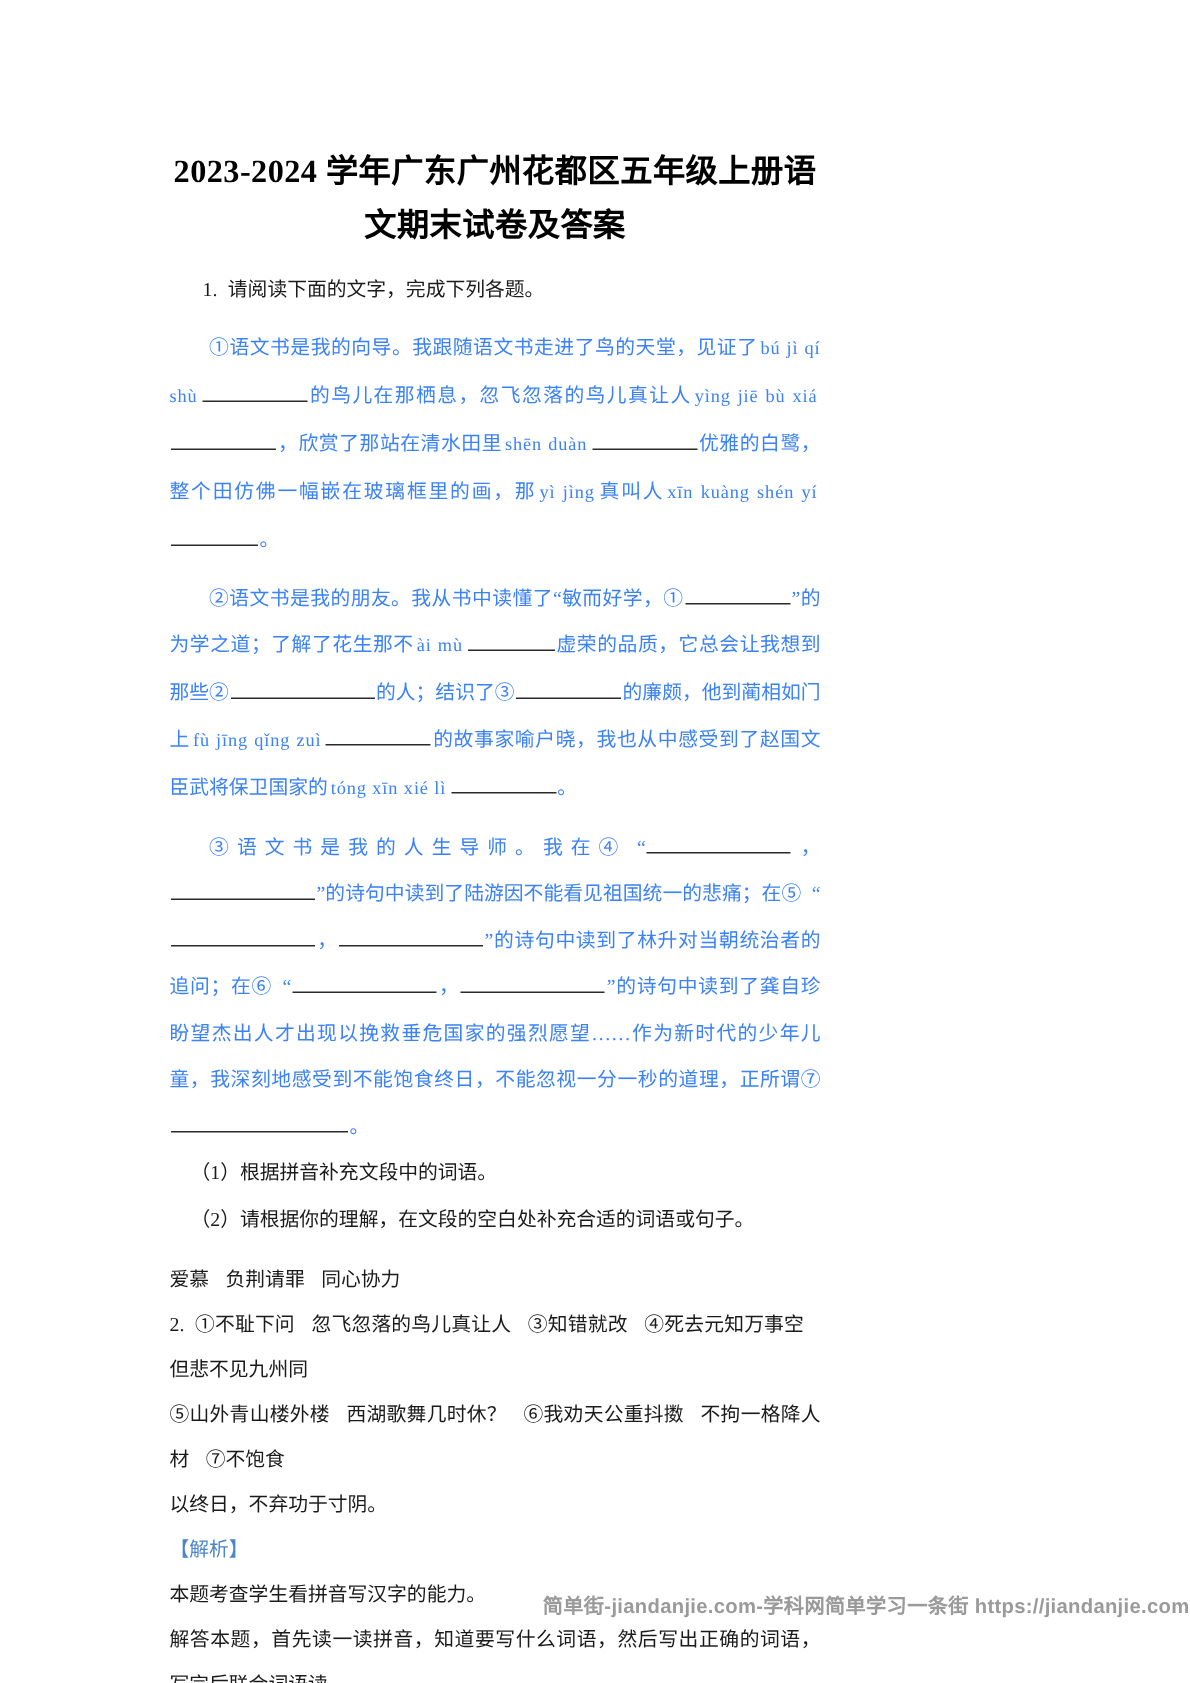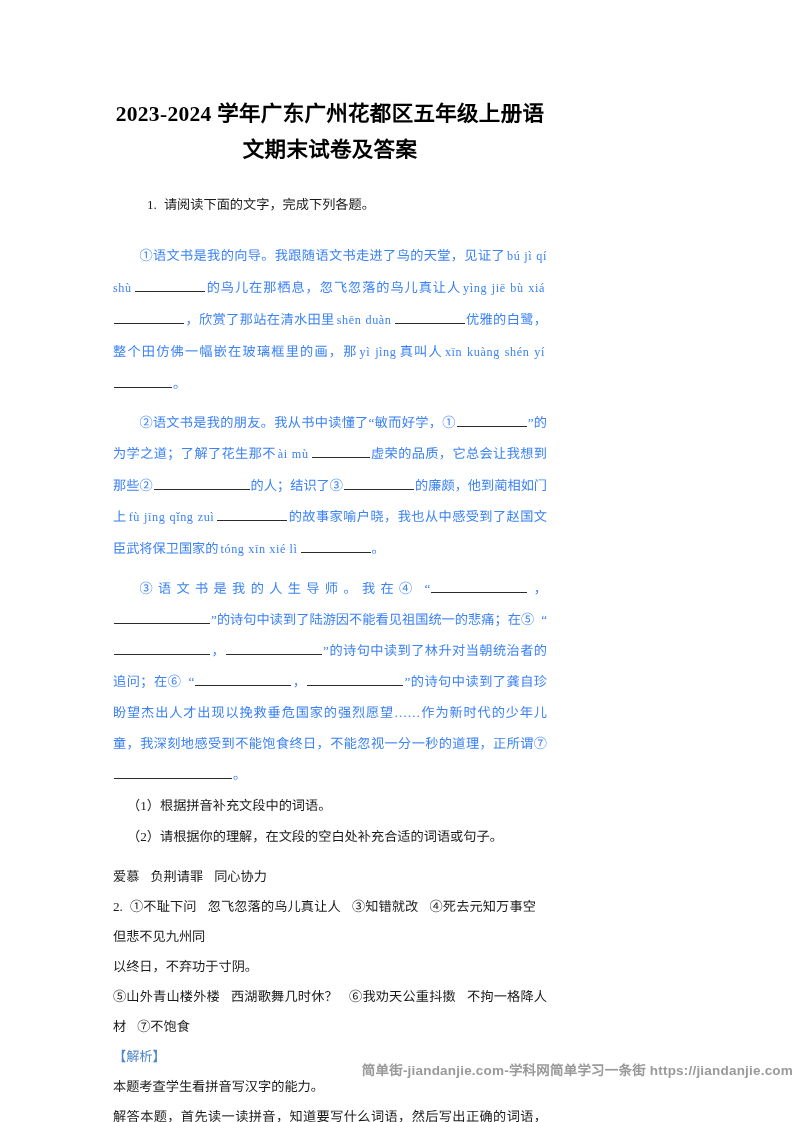--- a/index.html
+++ b/index.html
@@ -38,21 +38,21 @@
     margin: 0;
     padding-top: 30px;
     font-size: 12.5px;
     line-height: 20px;
     font-weight: 700;
     color: #111111;
   }
   .q-line {
     font-size: 13.2px;
     line-height: 31px;
-    margin: 12px;
+    margin: 0;
     text-align: justify;
     text-justify: inter-ideograph;
     color: #1a1a1a;
   }
   .q-numbered {
     padding-top: 9px;
     padding-left: 22px;
   }
   .para {
     font-size: 13.2px;
@@ -148,24 +148,24 @@
   <p class="sub-q">（1）根据拼音补充文段中的词语。</p>
   <p class="sub-q">（2）请根据你的理解，在文段的空白处补充合适的词语或句子。</p>
 
   <div class="answer-block">
     <p class="ans-line">
       <span>爱慕</span><span class="sp"></span><span>负荆请罪</span><span class="sp"></span><span>同心协力</span>
     </p>
     <p class="ans-line">
       <span>2.</span><span class="sp-s"></span><span>①不耻下问</span><span class="sp"></span><span>忽飞忽落的鸟儿真让人</span><span class="sp"></span><span>③知错就改</span><span class="sp"></span><span>④死去元知万事空</span><span class="sp"></span><span>但悲不见九州同</span>
     </p>
-    <p class="ans-line">以终日，不弃功于寸阴。</p>
     <p class="ans-line">
       <span>⑤山外青山楼外楼</span><span class="sp"></span><span>西湖歌舞几时休？</span><span class="sp"></span><span>⑥我劝天公重抖擞</span><span class="sp"></span><span>不拘一格降人材</span><span class="sp"></span><span>⑦不饱食</span>
     </p>
+    <p class="ans-line">以终日，不弃功于寸阴。</p>
   </div>
 
   <div>
     <p class="exp-line tag-blue">【解析】</p>
     <p class="exp-line">本题考查学生看拼音写汉字的能力。</p>
     <p class="exp-line">解答本题，首先读一读拼音，知道要写什么词语，然后写出正确的词语，写完后联合词语读</p>
   </div>
 
 </div>
 

